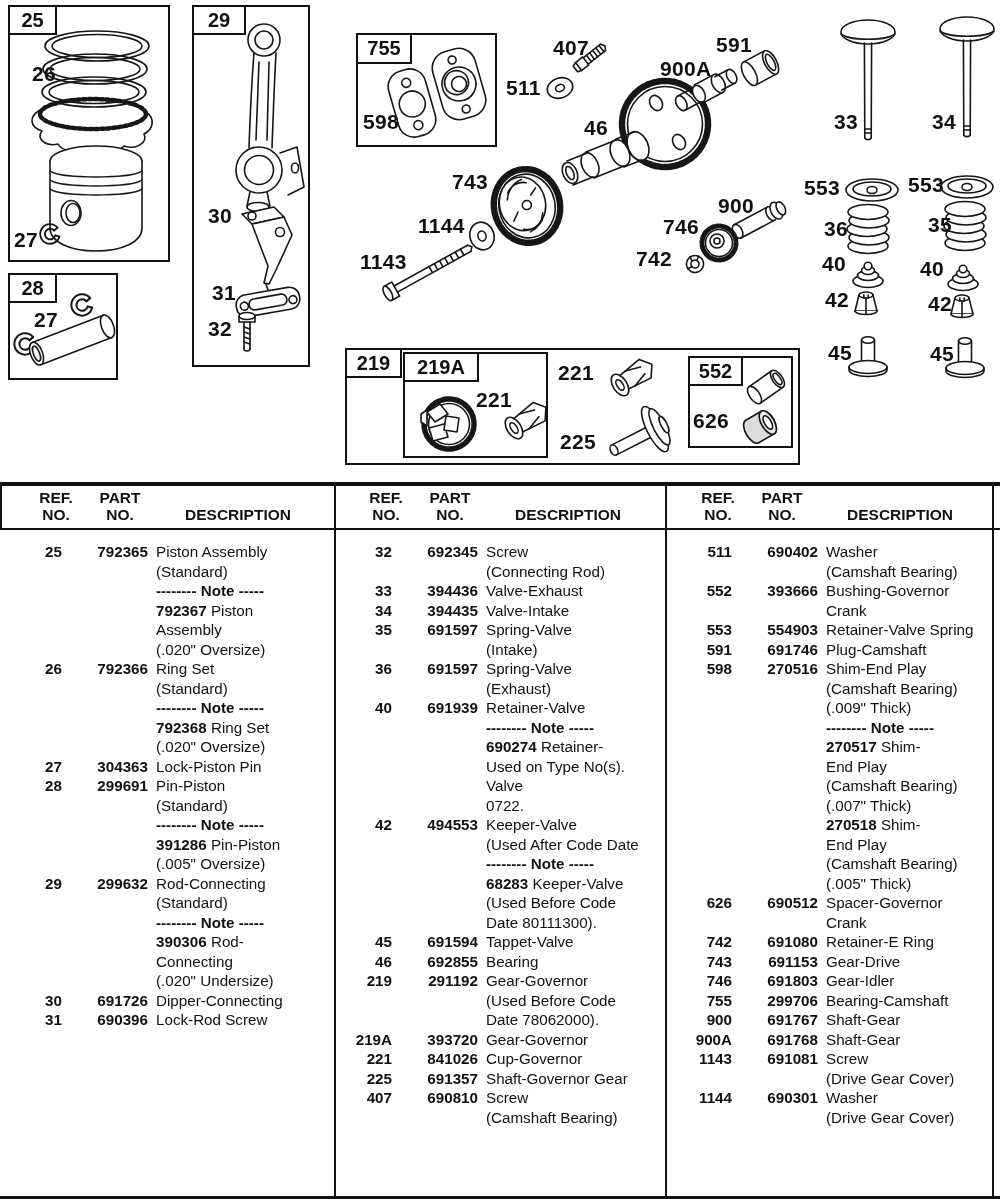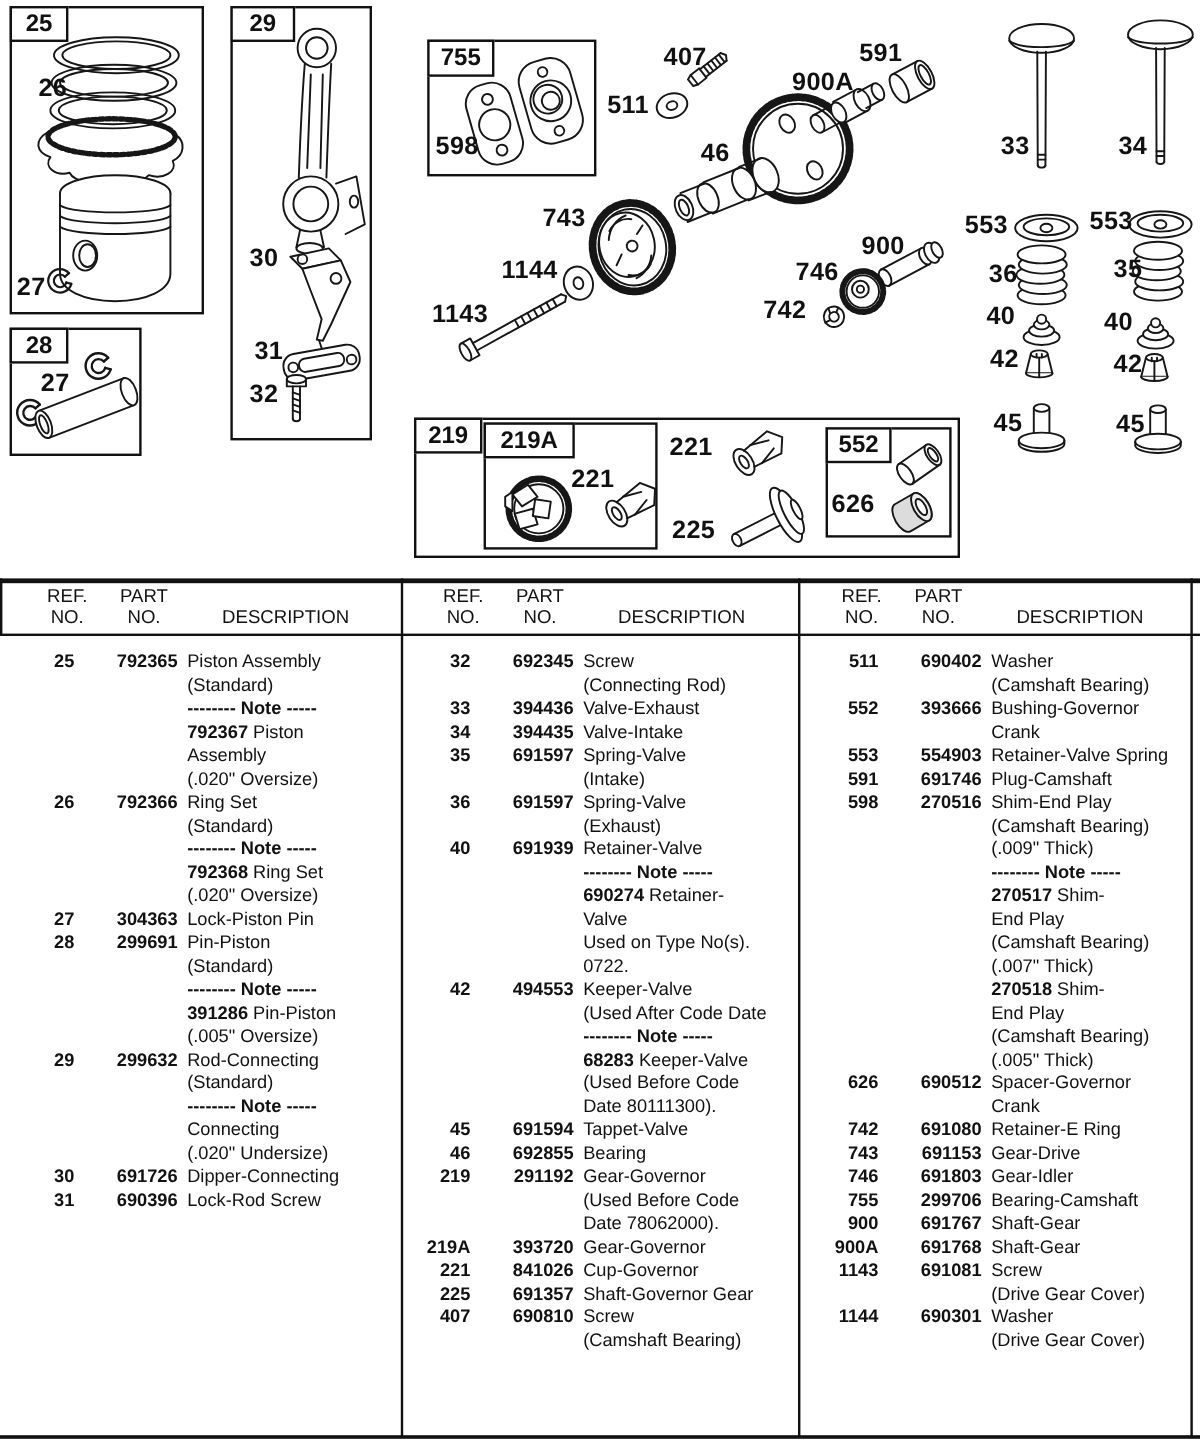--- a/index.html
+++ b/index.html
@@ -7,21 +7,21 @@
          font-family:"Liberation Sans",sans-serif;color:#111;}
   
   .pbox{position:absolute;border:2px solid #111;box-sizing:border-box;}
   .plabel{position:absolute;left:-2px;top:-2px;border:2px solid #111;background:#fff;
           display:flex;align-items:center;justify-content:center;
           font-weight:700;font-size:20px;box-sizing:border-box;}
   .callout{position:absolute;font-weight:700;font-size:21px;letter-spacing:.3px;white-space:nowrap;}
   
   .tline{position:absolute;background:#111;}
   .thead{position:absolute;top:490px;height:40px;font-size:15.5px;}
-  .thead span{position:absolute;transform:translateX(-50%);text-align:center;line-height:16.5px;white-space:nowrap;}
+  .thead span{position:absolute;transform:translateX(-50%);text-align:center;line-height:16.5px;white-space:nowrap;font-weight:bold;}
   .h-ref1{left:46px;top:0;} .h-ref2{left:46px;top:17px;}
   .h-part1{left:110px;top:0;} .h-part2{left:110px;top:17px;}
   .h-desc{left:228px;top:17px;}
   .t-col{position:absolute;top:542px;font-size:15.2px;line-height:19.5px;}
   .trow{display:grid;grid-template-columns:52px 78px 1fr;column-gap:8px;}
   #tcol3 .trow{grid-template-columns:60px 78px 1fr;}
   .c-ref,.c-part{text-align:right;font-weight:700;}
   .c-desc{white-space:nowrap;}
   .bseg{font-weight:700;}
 </style>
@@ -495,20 +495,25 @@
         <div class="c-desc">(Standard)</div>
       </div>
       <div class="trow">
         <div class="c-ref"></div>
         <div class="c-part"></div>
         <div class="c-desc"><span class="bseg">-------- Note -----</span></div>
       </div>
       <div class="trow">
         <div class="c-ref"></div>
         <div class="c-part"></div>
+        <div class="c-desc"><span class="bseg">390306</span><span> Rod-</span></div>
+      </div>
+      <div class="trow">
+        <div class="c-ref"></div>
+        <div class="c-part"></div>
         <div class="c-desc">Connecting</div>
       </div>
       <div class="trow">
         <div class="c-ref"></div>
         <div class="c-part"></div>
         <div class="c-desc">(.020" Undersize)</div>
       </div>
       <div class="trow">
         <div class="c-ref">30</div>
         <div class="c-part">691726</div>
@@ -572,26 +577,26 @@
         <div class="c-desc"><span class="bseg">-------- Note -----</span></div>
       </div>
       <div class="trow">
         <div class="c-ref"></div>
         <div class="c-part"></div>
         <div class="c-desc"><span class="bseg">690274</span><span> Retainer-</span></div>
       </div>
       <div class="trow">
         <div class="c-ref"></div>
         <div class="c-part"></div>
+        <div class="c-desc">Used on Type No(s).</div>
+      </div>
+      <div class="trow">
+        <div class="c-ref"></div>
+        <div class="c-part"></div>
         <div class="c-desc">Valve</div>
-      </div>
-      <div class="trow">
-        <div class="c-ref"></div>
-        <div class="c-part"></div>
-        <div class="c-desc">Used on Type No(s).</div>
       </div>
       <div class="trow">
         <div class="c-ref"></div>
         <div class="c-part"></div>
         <div class="c-desc">0722.</div>
       </div>
       <div class="trow">
         <div class="c-ref">42</div>
         <div class="c-part">494553</div>
         <div class="c-desc">Keeper-Valve</div>

